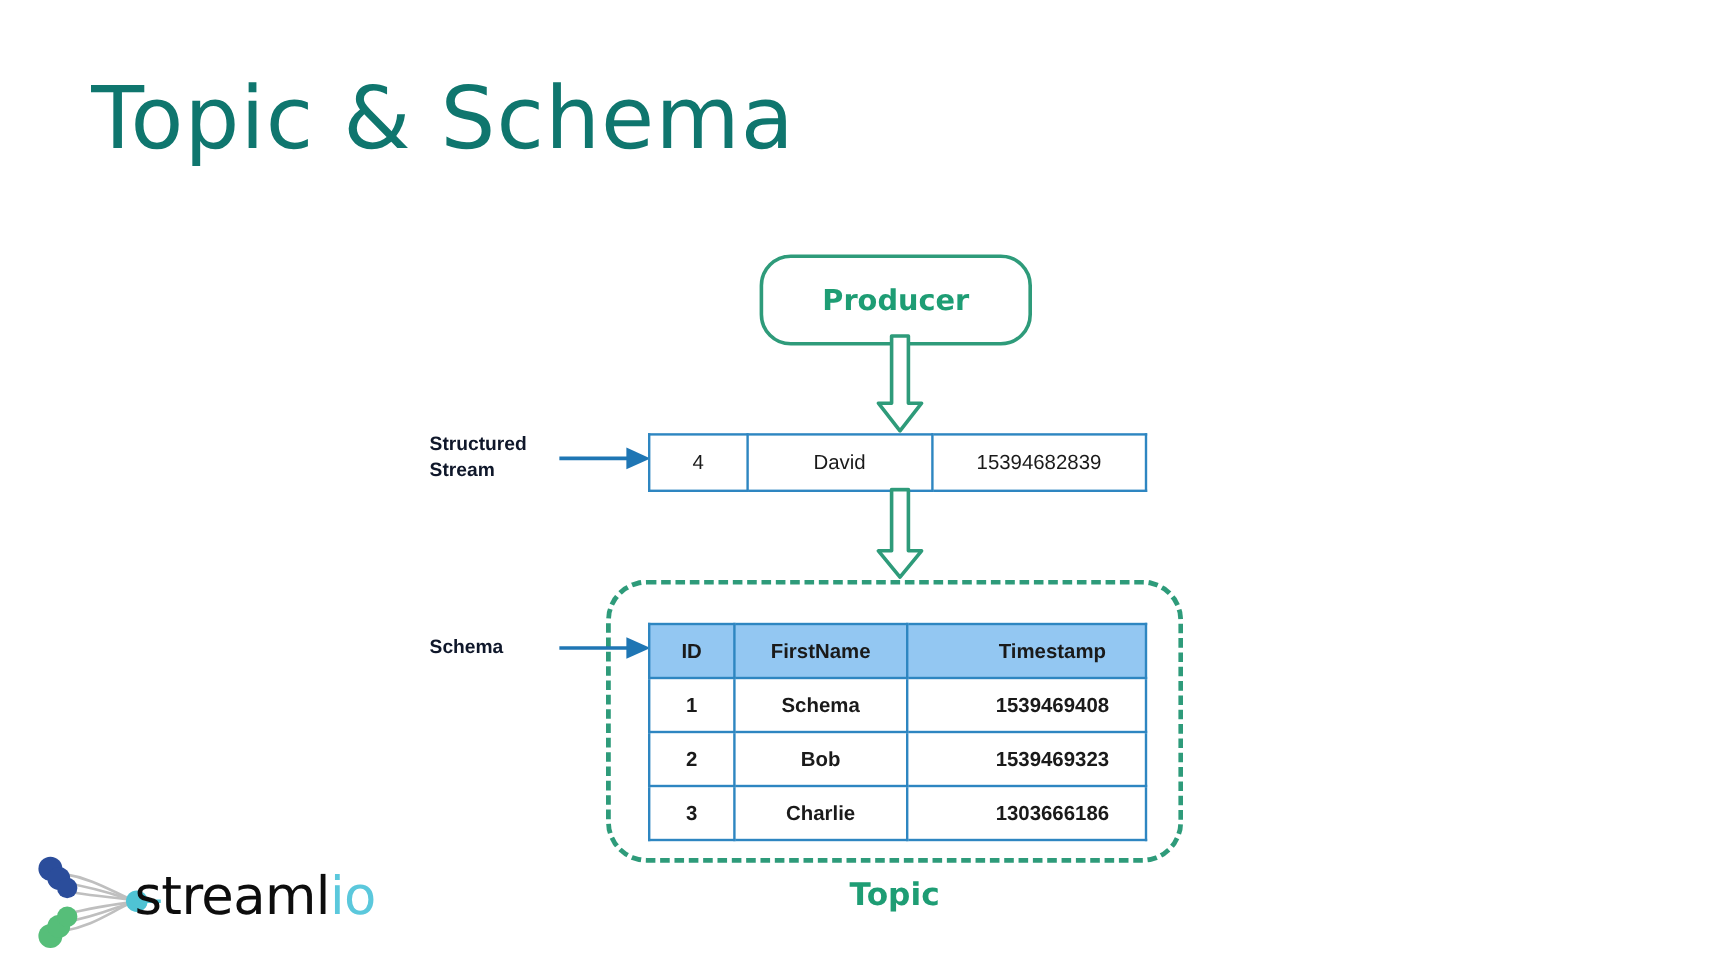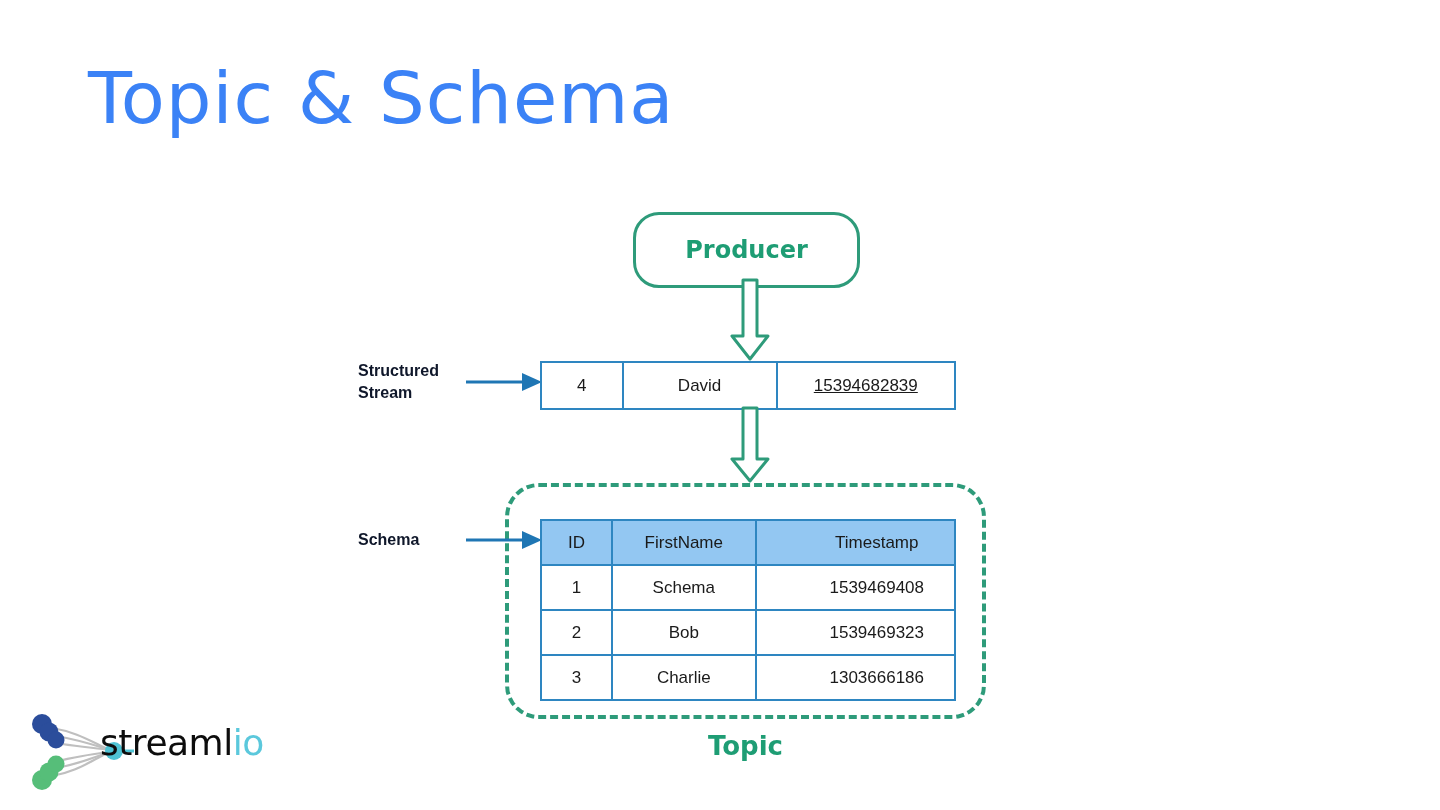--- a/index.html
+++ b/index.html
@@ -11,26 +11,26 @@
     width: 1440px;
     height: 810px;
     position: relative;
     overflow: hidden;
     font-family: "Liberation Sans", sans-serif;
   }
 
   
   #slide-title {
     position: absolute;
-    left: 88px;
+    left: 76px;
     top: 56px;
     font-family: "DejaVu Sans", sans-serif;
     font-size: 72px;
     font-weight: 400;
-    color: #3b82f6;
+    color: #0f766e;
     letter-spacing: 1px;
     white-space: nowrap;
   }
 
   
   #producer-box {
     position: absolute;
     left: 633px;
     top: 212px;
     width: 227px;
@@ -68,21 +68,21 @@
     border: 2px solid #2E86C1;
     font-size: 17px;
     color: #1a1a1a;
     text-align: center;
     vertical-align: middle;
     height: 43px;
     background: #ffffff;
   }
   #stream-row td.c-id { width: 84px; }
   #stream-row td.c-name { width: 160px; margin-top: 36px; }
-  #stream-row td.c-ts { width: 181px; text-decoration: underline; }
+  #stream-row td.c-ts { width: 181px; }
 
   
   .side-label {
     position: absolute;
     font-size: 16px;
     font-weight: bold;
     color: #0f172a;
     line-height: 1.35;
     font-family: Liberation Sans, sans-serif;
   }
@@ -119,21 +119,21 @@
     position: absolute;
     left: 540px;
     top: 519px;
     width: 416px;
     border-collapse: collapse;
     box-sizing: border-box;
   }
   #schema-table th, #schema-table td {
     border: 2px solid #2E86C1;
     font-size: 17px;
-    font-weight: normal;
+    font-weight: bold;
     color: #1a1a1a;
     text-align: center;
     vertical-align: middle;
     height: 41px;
     background: #ffffff;
   }
   #schema-table th {
     background: #93C7F2;
   }
   #schema-table .c-id { width: 84px; }
@@ -143,23 +143,23 @@
   
   #logo {
     position: absolute;
     left: 22px;
     top: 706px;
     width: 270px;
     height: 84px;
   }
   #logo-text {
     position: absolute;
-    left: 100px;
+    left: 112px;
     top: 722px;
-    font-size: 36px;
+    font-size: 44px;
     font-weight: 500;
     letter-spacing: -0.5px;
     font-family: "DejaVu Sans", sans-serif;
   }
   #logo-text .dark { color: #0d0d0d; }
   #logo-text .accent { color: #5BC8DC; }
 </style>
 </head>
 <body>
 

